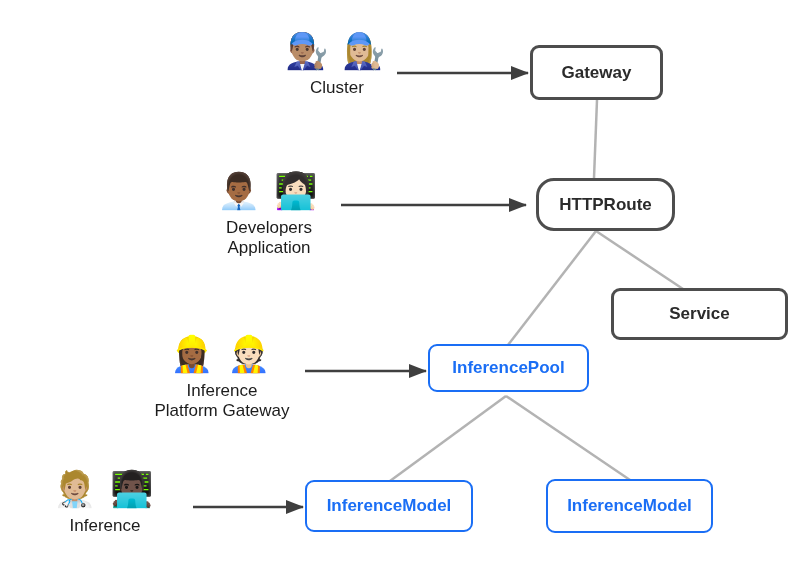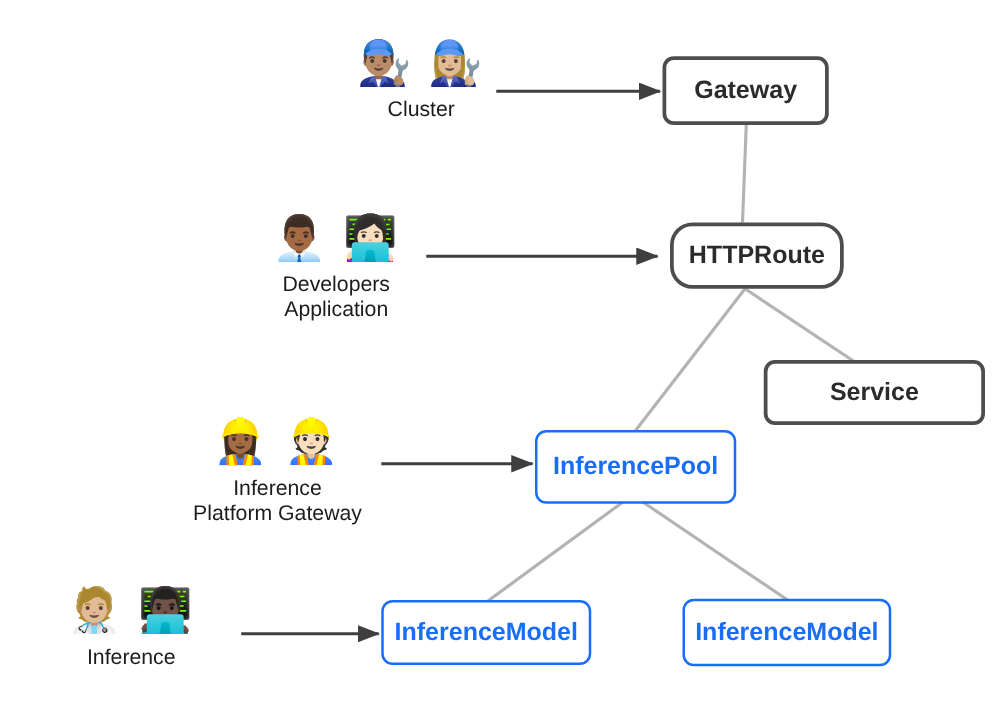--- a/index.html
+++ b/index.html
@@ -17,21 +17,21 @@
     width: 800px; height: 572px;
   }
   .node {
     position: absolute;
     display: flex;
     align-items: center;
     justify-content: center;
     background: #ffffff;
     border-radius: 9px;
     font-weight: 700;
-    font-size: 20px;
+    font-size: 17px;
     box-sizing: border-box;
     text-align: center;
   }
   .node.core {
     border: 3px solid #4d4d4d;
     color: #2b2b2b;
   }
   .node.ext {
     border: 2.5px solid #1a6ef5;
     color: #1a6ef5;
@@ -112,21 +112,21 @@
   </div>
 
   <div class="node core" style="left:536px; top:178px; width:139px; height:53px;border-radius:18px;">
     <span>HTTPRoute</span>
   </div>
 
   <div class="node core" style="left:611px; top:288px; width:177px; height:52px;">
     <span>Service</span>
   </div>
 
-  <div class="node ext" style="left:428px; top:344px; width:161px; height:59px;align-items:center;">
+  <div class="node ext" style="left:428px; top:344px; width:161px; height:48px;align-items:center;">
     <span>InferencePool</span>
   </div>
 
   <div class="node ext" style="left:305px; top:480px; width:168px; height:52px;">
     <span>InferenceModel</span>
   </div>
 
   <div class="node ext" style="left:546px; top:479px; width:167px; height:54px;">
     <span>InferenceModel</span>
   </div>

